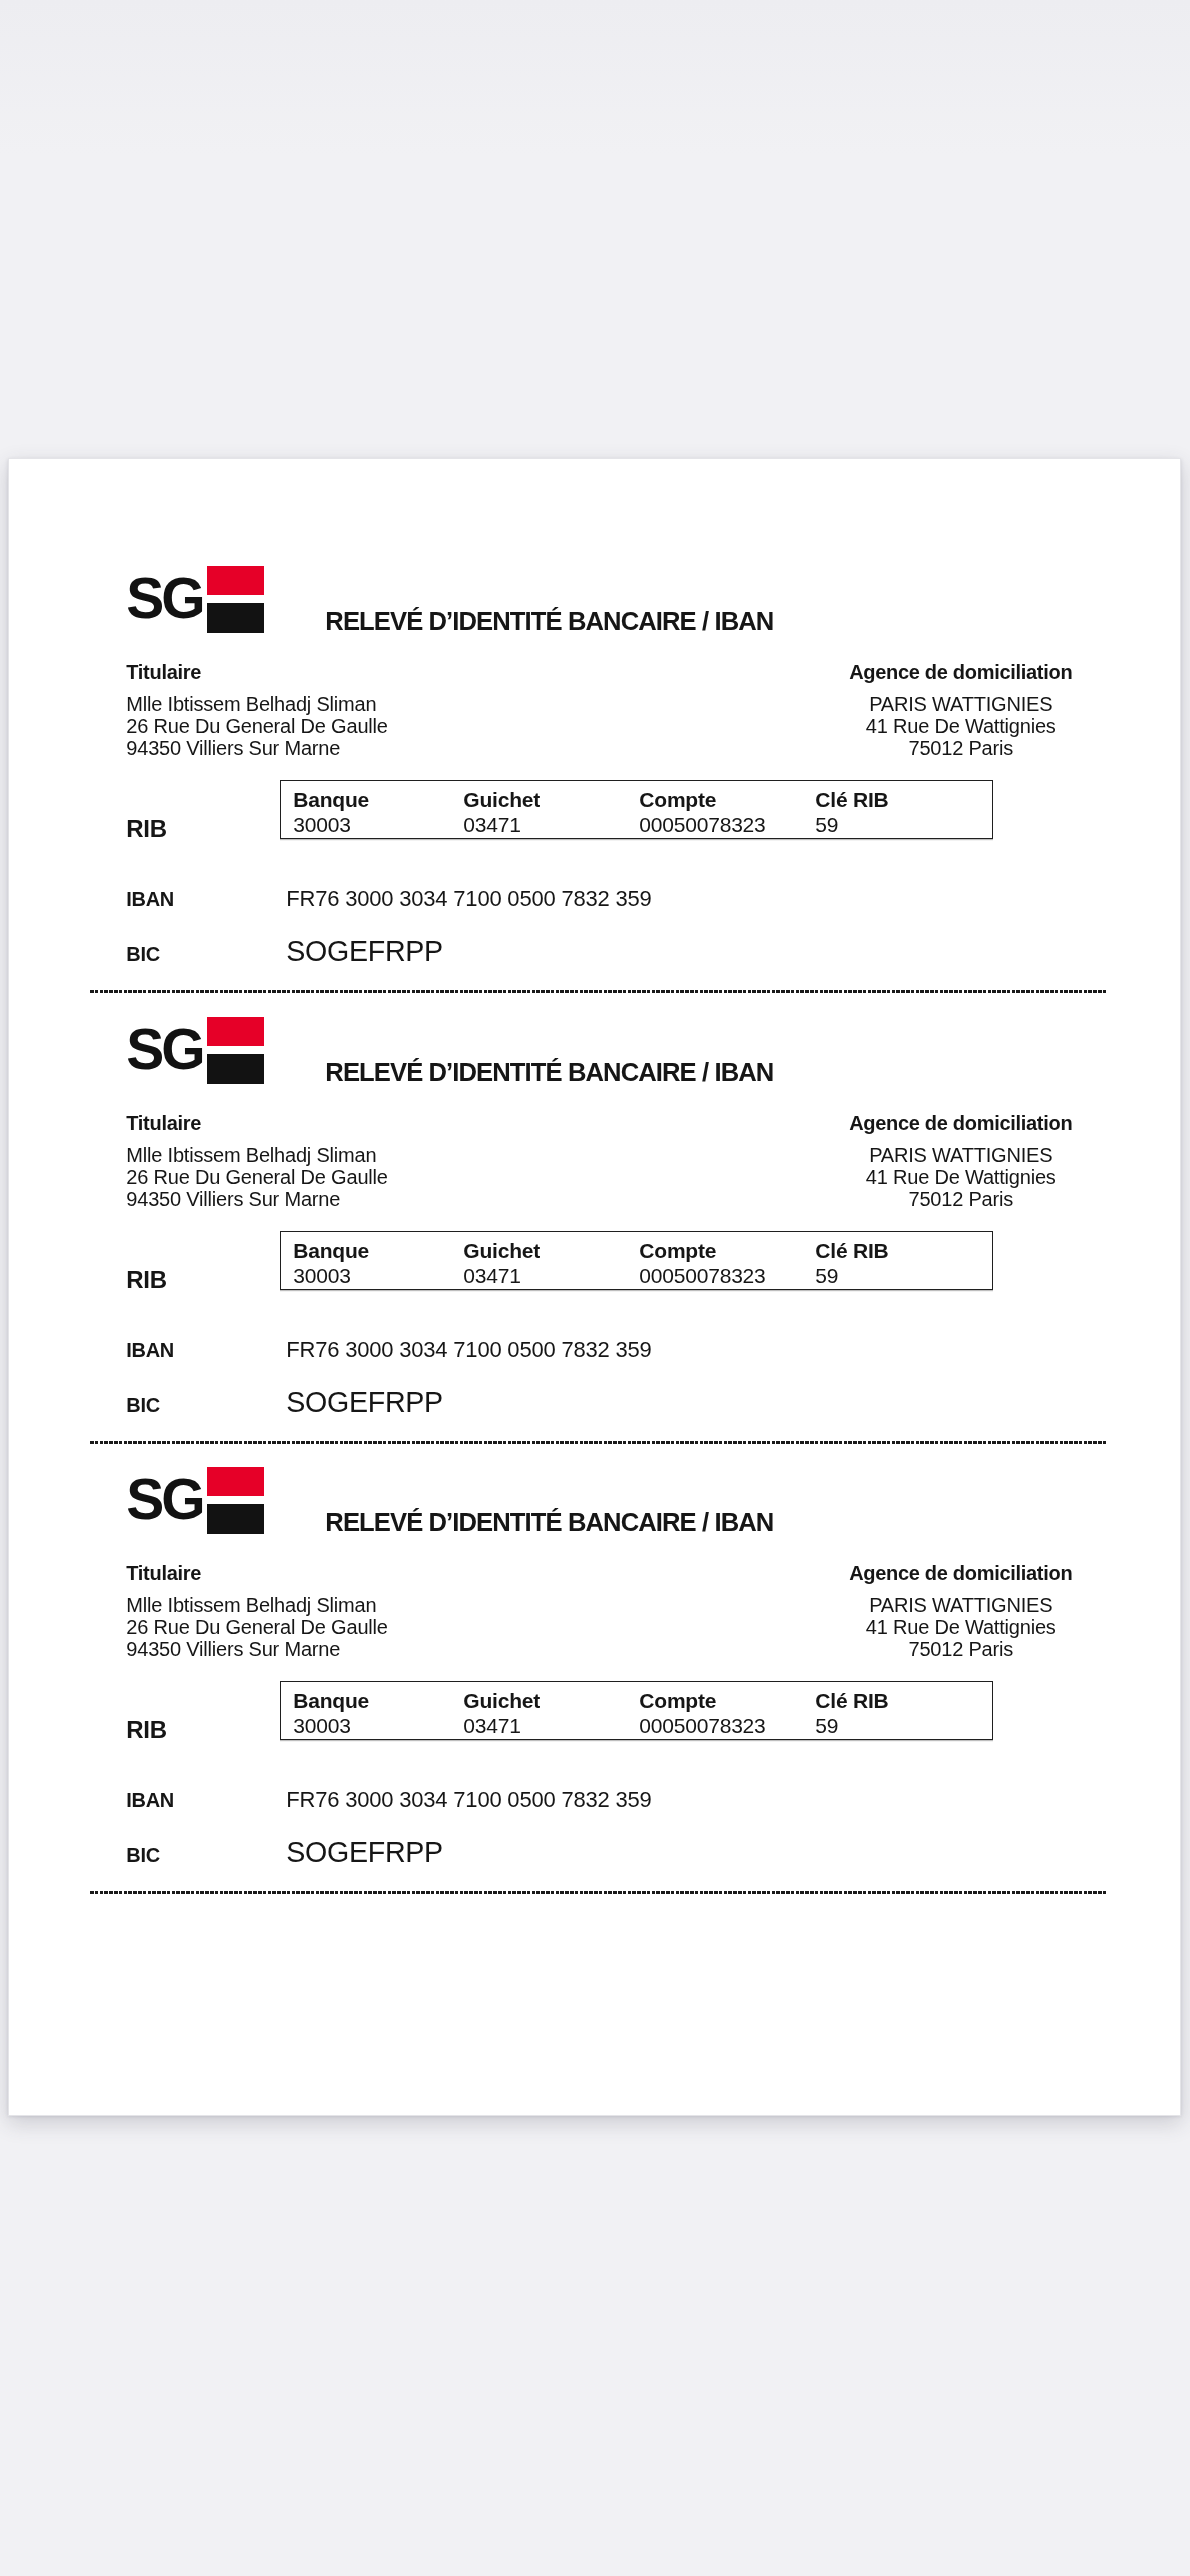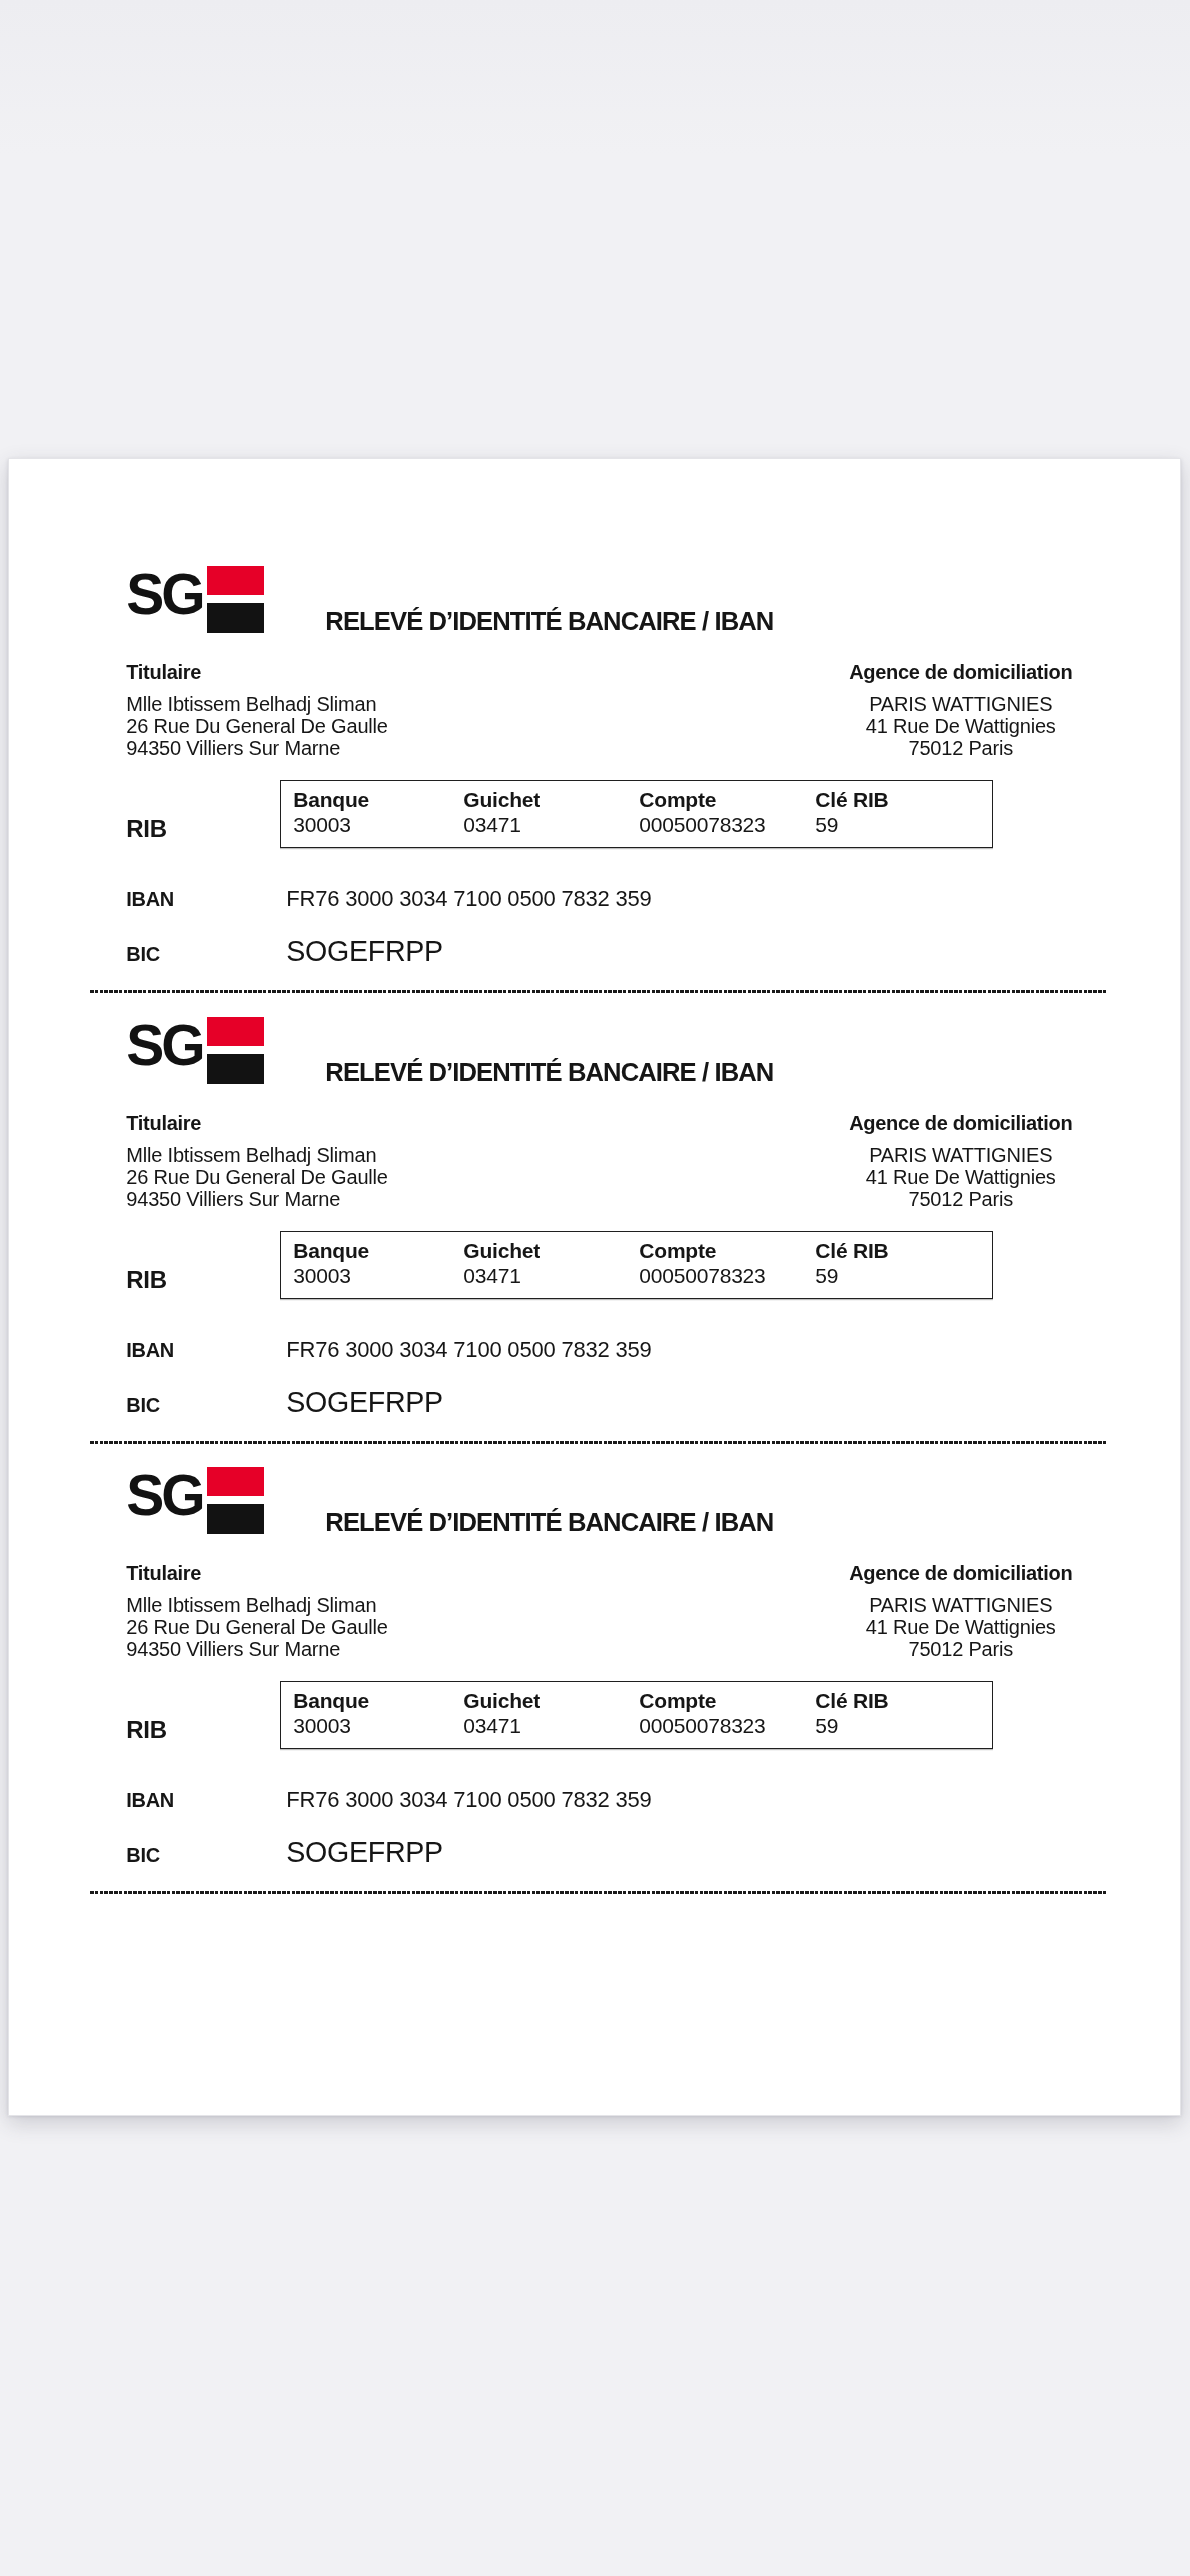--- a/index.html
+++ b/index.html
@@ -18,21 +18,21 @@
   .page{
     position:absolute;left:8.3px;top:458px;width:1173px;height:1658px;
     background:var(--page-bg);
     border:0.6px solid #e4e4e8;
     box-shadow:0 7.1px 20px rgba(55,55,75,.20),0 1.2px 3.6px rgba(55,55,75,.14);
   }
   .section{position:absolute;left:0;right:0;height:451px;}
   .s1{top:107px;} .s2{top:558px;} .s3{top:1008px;}
 
   
-  .logo-row{position:absolute;left:117px;top:0;height:67px;display:flex;align-items:flex-start;}
+  .logo-row{position:absolute;left:117px;top:0;height:67px;display:flex;align-items:center;}
   .sg-text{
     font-size:57px;font-weight:600;letter-spacing:-3px;line-height:1;
     margin-bottom:1.2px;margin-right:4.2px;color:#121212;
   }
   .sg-squares{width:57px;height:67px;display:flex;flex-direction:column;}
   .sg-sq-red{height:28.6px;background:var(--sg-red);}
   .sg-sq-gap{height:8.3px;background:var(--page-bg);}
   .sg-sq-black{height:30px;background:#121212;}
 
   .doc-title{
@@ -42,21 +42,21 @@
 
   
   .parties{position:absolute;left:117px;right:108px;top:95px;display:flex;justify-content:space-between;}
   .party-label{font-size:20px;font-weight:bold;line-height:22.6px;letter-spacing:-0.3px;margin-bottom:9.5px;}
   .party-lines{font-size:20px;line-height:22px;letter-spacing:-0.2px;}
   .party-right{text-align:center;}
 
   
   .rib-label{position:absolute;left:117px;top:249px;font-size:24px;font-weight:bold;letter-spacing:-0.3px;}
   .rib-table{
-    position:absolute;left:271px;top:214px;width:713px;height:68px;
+    position:absolute;left:271px;top:214px;width:713px;height:59px;
     border:1.8px solid #1f1f1f;background:#fff;
     box-shadow:0 1.2px 0 rgba(110,110,110,.45);
     padding-top:7.1px;
   }
   .rib-grid{display:grid;grid-template-columns:170px 176px 176px auto;}
   .rib-cell{padding-left:12px;font-size:21px;line-height:24px;letter-spacing:-0.2px;white-space:nowrap;}
   .rib-head .rib-cell{font-weight:bold;}
   .rib-vals{margin-top:1px;}
 
   

